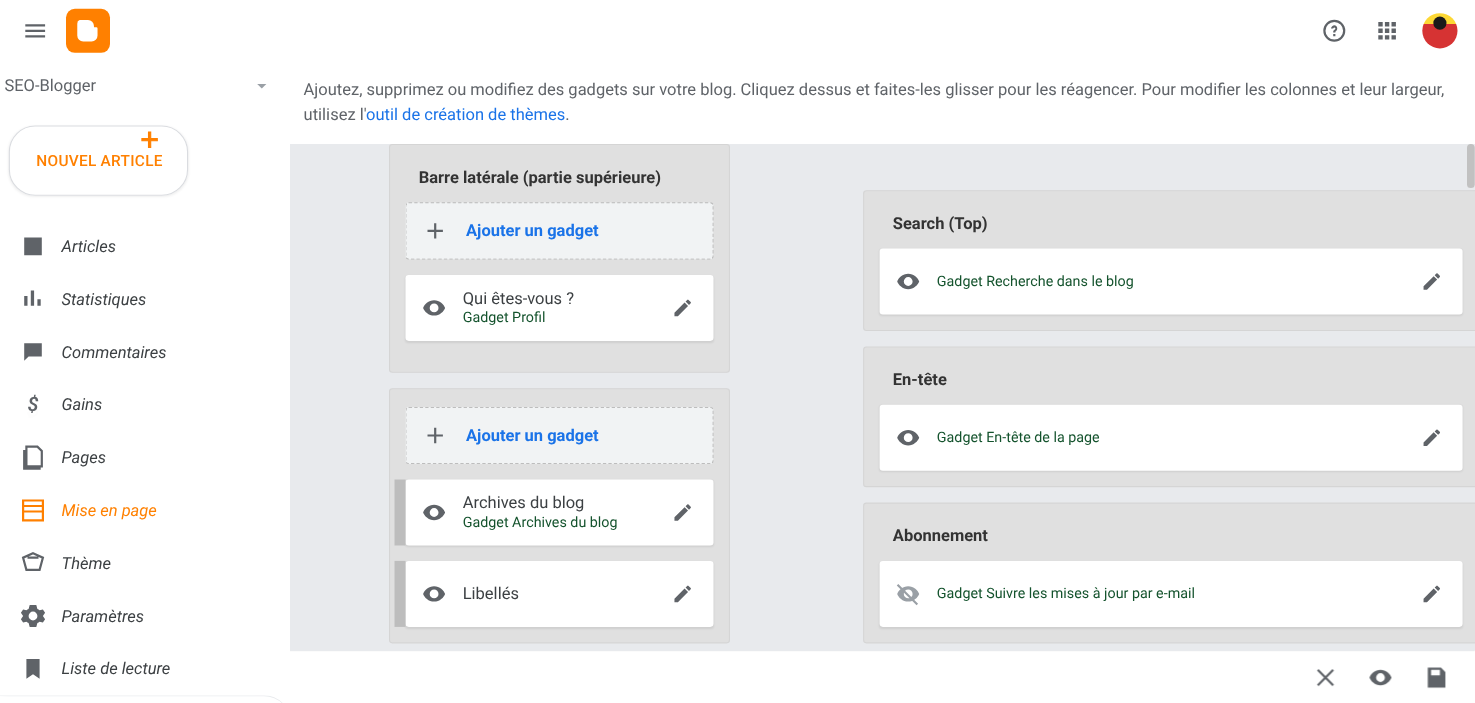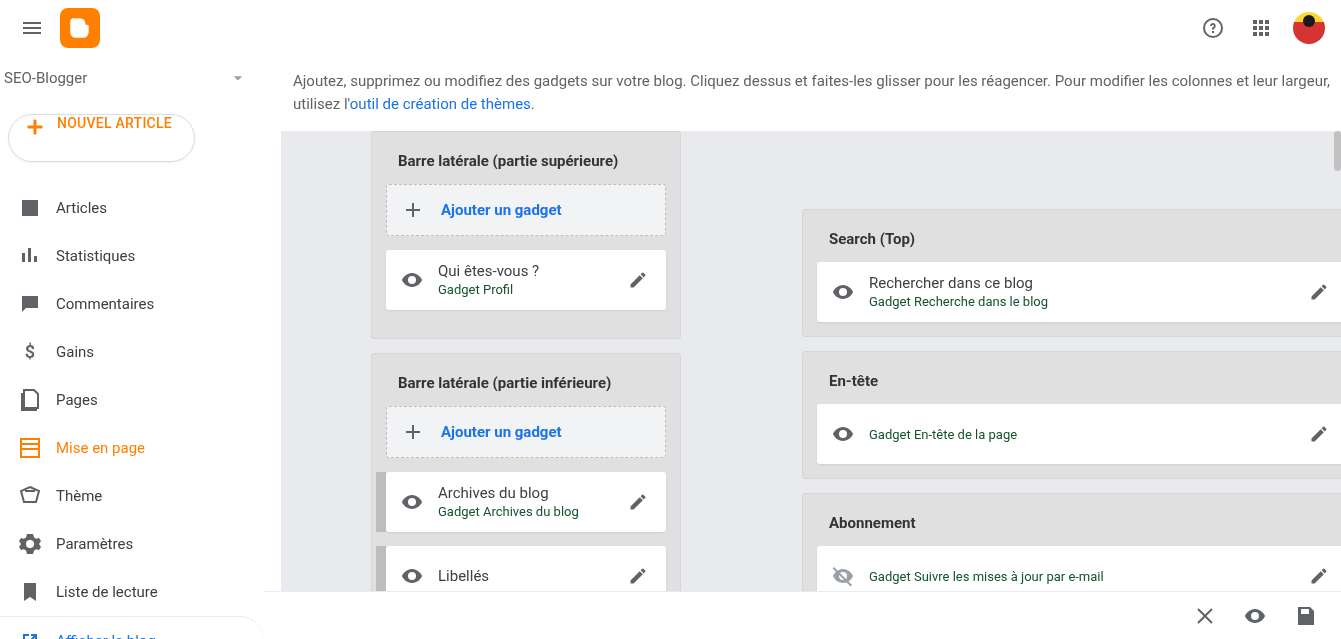--- a/index.html
+++ b/index.html
@@ -7,31 +7,31 @@
 .topbar { height:56px; display:flex; align-items:center; padding:0 8px; }
 .menu-btn { width:48px; height:48px; display:flex; align-items:center; justify-content:center; border-radius:50%; cursor:pointer; }
 .menu-btn svg { width:24px; height:24px; fill:#5f6368; }
 .logo { width:40px; height:40px; background:#ff8000; border-radius:8px; display:flex; align-items:center; justify-content:center; margin-left:4px; }
 .logo svg { width:26px; height:26px; fill:#fff; }
 .topbar-spacer { flex:1; }
 .top-icon { width:48px; height:48px; display:flex; align-items:center; justify-content:center; border-radius:50%; cursor:pointer; }
 .top-icon svg { width:24px; height:24px; fill:#5f6368; }
 .avatar { width:32px; height:32px; border-radius:50%; background:linear-gradient(#fdd835 0 30%, #d63333 30% 100%); margin:0 8px; cursor:pointer; position:relative; overflow:hidden; }
 .avatar::after { content:''; position:absolute; top:3px; left:10px; width:12px; height:12px; background:#1a1a1a; border-radius:50%; }
-.shell { display:flex; height:calc(639px - 56px);gap:17px; }
+.shell { display:flex; height:calc(639px - 56px); }
 .sidebar { width:264px; flex-shrink:0; background:#fff; display:flex; flex-direction:column; }
 .blog-selector { height:44px; display:flex; align-items:center; padding:0 16px 0 4px; cursor:pointer; }
 .blog-name { flex:1; font-size:15px; color:#5f6368; }
 .blog-selector svg { width:20px; height:20px; fill:#9aa0a6; }
 .new-post-wrap { padding:14px 8px 22px; }
-.new-post { display:inline-flex; align-items:flex-start; height:48px; padding:0 22px 0 14px; border:1px solid #dadce0; border-radius:24px; cursor:pointer; box-shadow:0 1px 2px rgba(60,64,67,.08); }
+.new-post { display:inline-flex; align-items:flex-end; height:64px; padding:0 22px 0 14px; border:1px solid #dadce0; border-radius:24px; cursor:pointer; box-shadow:0 1px 2px rgba(60,64,67,.08);flex-direction:column; }
 .new-post svg { width:24px; height:24px; fill:#ff8000; stroke:#ff8000; }
 .new-post-label { margin-left:10px; color:#ff8000; font-size:14px; font-weight:500; letter-spacing:.25px; }
 .nav { flex:1; overflow:auto; }
-.nav-item { height:48px; display:flex; align-items:center; padding:0 12px 0 18px; cursor:pointer; border-radius:0 24px 24px 0; }
+.nav-item { height:48px; display:flex; align-items:center; padding:0 12px 0 18px; cursor:pointer; border-radius:0 24px 24px 0;font-style:italic; }
 .nav-item svg { width:24px; height:24px; fill:#5f6368; }
 .nav-item .label { margin-left:14px; font-size:15px; color:#3c4043; }
 .nav-item.active svg { fill:#ff8000; }
 .nav-item.active .label { color:#ff8000; }
 .nav-item.separated { border-top:1px solid #e8eaed; }
 .nav-item.view svg { fill:#1a73e8; }
 .nav-item.view .label { color:#1a73e8; }
 .main { flex:1; display:flex; flex-direction:column; overflow:hidden; }
 .intro { padding:14px 0 14px 12px; font-size:15px; color:#5f6368; line-height:1.55; white-space:normal; }
 .intro a { color:#1a73e8; text-decoration:none; }
@@ -195,21 +195,20 @@
               </div>
               <div class="edit-btn">
                 <svg viewBox="0 0 24 24">
                     <path d="M3 17.25V21h3.75L17.81 9.94l-3.75-3.75zM20.71 7.04a1 1 0 0 0 0-1.41l-2.34-2.34a1 1 0 0 0-1.41 0l-1.83 1.83 3.75 3.75z"></path>
                   </svg>
               </div>
             </div>
           </div>
 
           <div class="section">
-            <div class="section-title">Barre latérale (partie inférieure)</div>
             <div class="add-gadget">
               <svg viewBox="0 0 24 24">
                   <path d="M11 5h2v6h6v2h-6v6h-2v-6H5v-2h6z"></path>
                 </svg>
               <span class="label">Ajouter un gadget</span>
             </div>
             <div class="gadget dragging">
               <svg class="vis" viewBox="0 0 24 24">
                   <path d="M12 5c5 0 9 4 10 7-1 3-5 7-10 7S3 15 2 12c1-3 5-7 10-7zm0 3a4 4 0 1 0 0 8 4 4 0 0 0 0-8z"></path>
                 </svg>
@@ -240,21 +239,20 @@
         </div>
 
         <div class="col right">
           <div class="section">
             <div class="section-title">Search (Top)</div>
             <div class="gadget" style="margin-bottom:0;">
               <svg class="vis" viewBox="0 0 24 24">
                   <path d="M12 5c5 0 9 4 10 7-1 3-5 7-10 7S3 15 2 12c1-3 5-7 10-7zm0 3a4 4 0 1 0 0 8 4 4 0 0 0 0-8z"></path>
                 </svg>
               <div class="gadget-body">
-                <div class="gadget-title">Rechercher dans ce blog</div>
                 <div class="gadget-sub">Gadget Recherche dans le blog</div>
               </div>
               <div class="edit-btn">
                 <svg viewBox="0 0 24 24">
                     <path d="M3 17.25V21h3.75L17.81 9.94l-3.75-3.75zM20.71 7.04a1 1 0 0 0 0-1.41l-2.34-2.34a1 1 0 0 0-1.41 0l-1.83 1.83 3.75 3.75z"></path>
                   </svg>
               </div>
             </div>
           </div>
 

